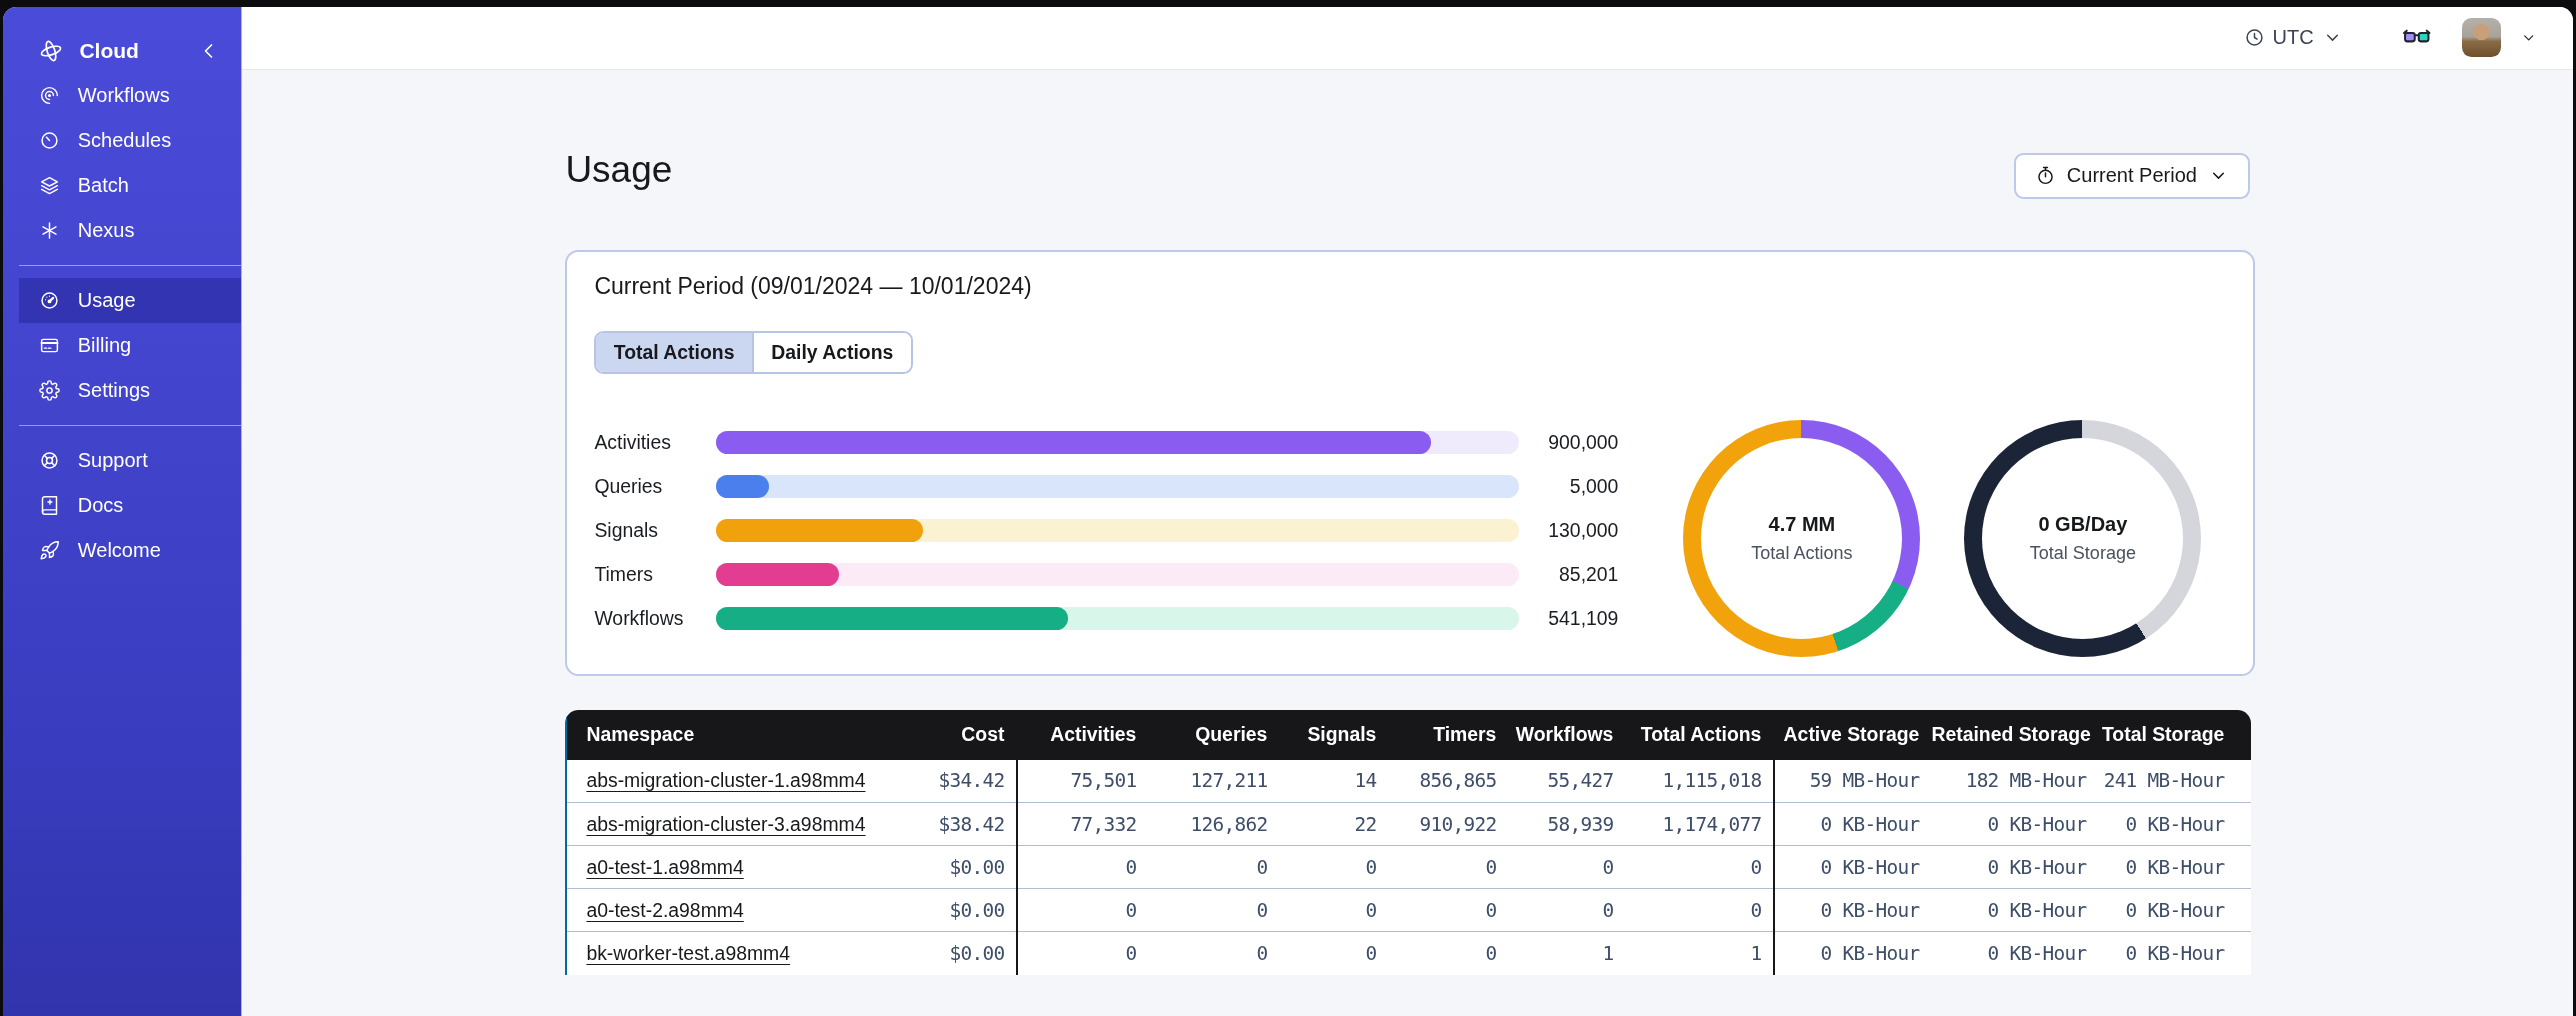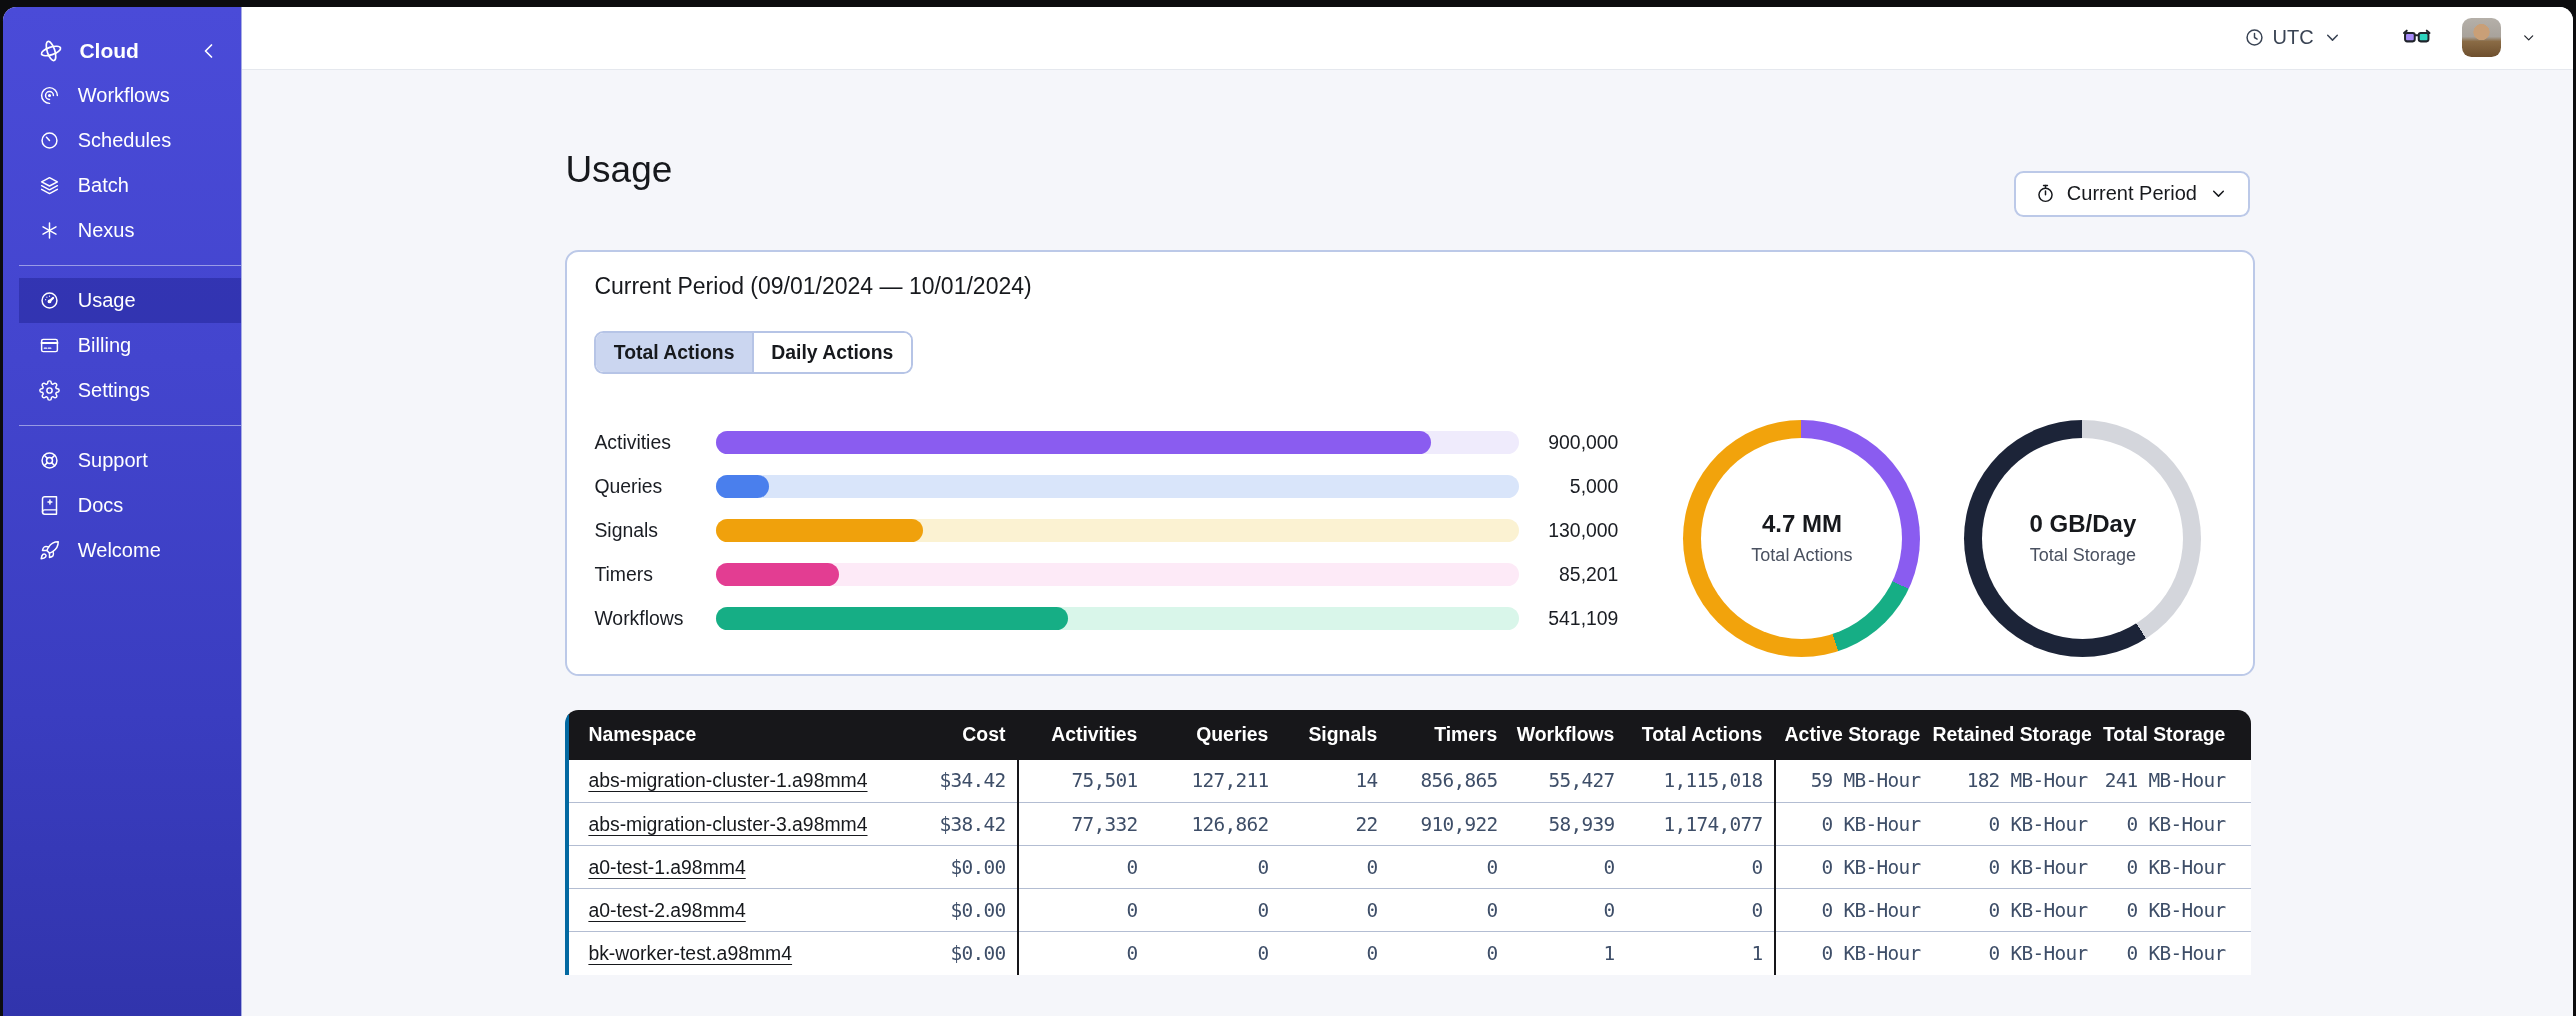--- a/index.html
+++ b/index.html
@@ -39,21 +39,21 @@
               linear-gradient(180deg,#b5b0a9 0%,#a8a29b 48%,#8a6b45 60%,#6e4f2e 100%); }
   .user-chev { margin-left:19px; color:#20242C; cursor:pointer; }
   .user-chev svg { width:17.4px; height:17.4px; }
 
   .main { position:relative; flex:1; background:#F5F6FA; overflow:hidden; }
   .page-title { position:absolute; left:323px; top:79px; font-size:37px; font-weight:500;
                 color:#17191D; }
   .period-btn { position:absolute; right:323px; top:83px; height:46px; display:flex;
                 align-items:center; gap:10.7px; padding:0 19px; background:#fff;
                 border:2px solid #BCC9E8; border-radius:9.4px; font-size:20px; font-weight:500;
-                color:#17191D; cursor:pointer; font-family:inherit;margin-top:18px; }
+                color:#17191D; cursor:pointer; font-family:inherit; }
   .period-btn .icon svg { width:21px; height:21px; }
 
   
   .card { position:absolute; left:323px; top:180px; width:1690px; height:426px;
           background:#fff; border:2px solid #BCC9E8; border-radius:13.4px; }
   .card-title { position:absolute; left:27px; top:21.5px; font-size:23px; font-weight:500;
                 color:#17191D; }
   .tabs { position:absolute; left:27px; top:79px; display:flex; border:2px solid #B6C4E6;
           border-radius:9.4px; overflow:hidden; background:#fff; }
   .tab { height:39px; display:flex; align-items:center; padding:0 17.4px; font-size:19.4px;
@@ -66,39 +66,39 @@
   .bar-label { width:122px; font-size:19.4px; color:#1A1D23; }
   .bar-track { position:relative; width:803px; height:23px; border-radius:11.4px; }
   .bar-fill { position:absolute; left:0; top:0; bottom:0; border-radius:11.4px; }
   .bar-value { width:99px; text-align:right; font-size:19.4px; color:#1A1D23; }
 
   .donuts { position:absolute; left:1116px; top:168px; display:flex; gap:44px; }
   .donut { position:relative; width:237px; height:237px; border-radius:50%; }
   .donut-hole { position:absolute; inset:18px; background:#fff; border-radius:50%;
                 display:flex; flex-direction:column; align-items:center; justify-content:center;
                 gap:6.7px; }
-  .donut-value { font-size:24px; font-weight:600; color:#17191D; }
+  .donut-value { font-size:20px; font-weight:600; color:#17191D; }
   .donut-caption { font-size:18px; color:#4A5160; }
 
   
   .table-wrap { position:absolute; left:323px; top:640px; width:1686px;
                 border-radius:13.4px 13.4px 0 0; overflow:hidden; background:#fff; }
   table { border-collapse:collapse; width:1686px; table-layout:fixed; }
   thead th { background:#17171A; color:#fff; height:50px; font-size:19.4px; font-weight:600;
              padding:0 12px 0 0; white-space:nowrap; }
   tbody td { height:43px; background:#fff; border-top:1.3px solid #B3BDD2; font-size:19.4px;
              padding:0 12px 0 0; white-space:nowrap; overflow:hidden; }
   tbody tr:first-child td { border-top:none; }
   .l { text-align:left; padding-left:19px !important; }
   .r { text-align:right; }
   td.num { font-family:"DejaVu Sans Mono", monospace; color:#3E4E68; letter-spacing:-0.7px; }
   .ns-link { color:#17191D; text-decoration:underline; text-underline-offset:4px;
              text-decoration-thickness:1.3px; cursor:pointer; }
   .gdiv { border-left:2px solid #17171A; }
-  .edge-l { border-left:4px solid #0369a1; }
+  .edge-l { border-left:2px solid #0369a1; }
   .edge-r { border-right:2px solid #17171A; }
   .last { padding-right:28px !important; }
 </style>
 </head>
 <body>
 
 <div class="screen">
   <div class="window">
 
     <aside class="sidebar">

